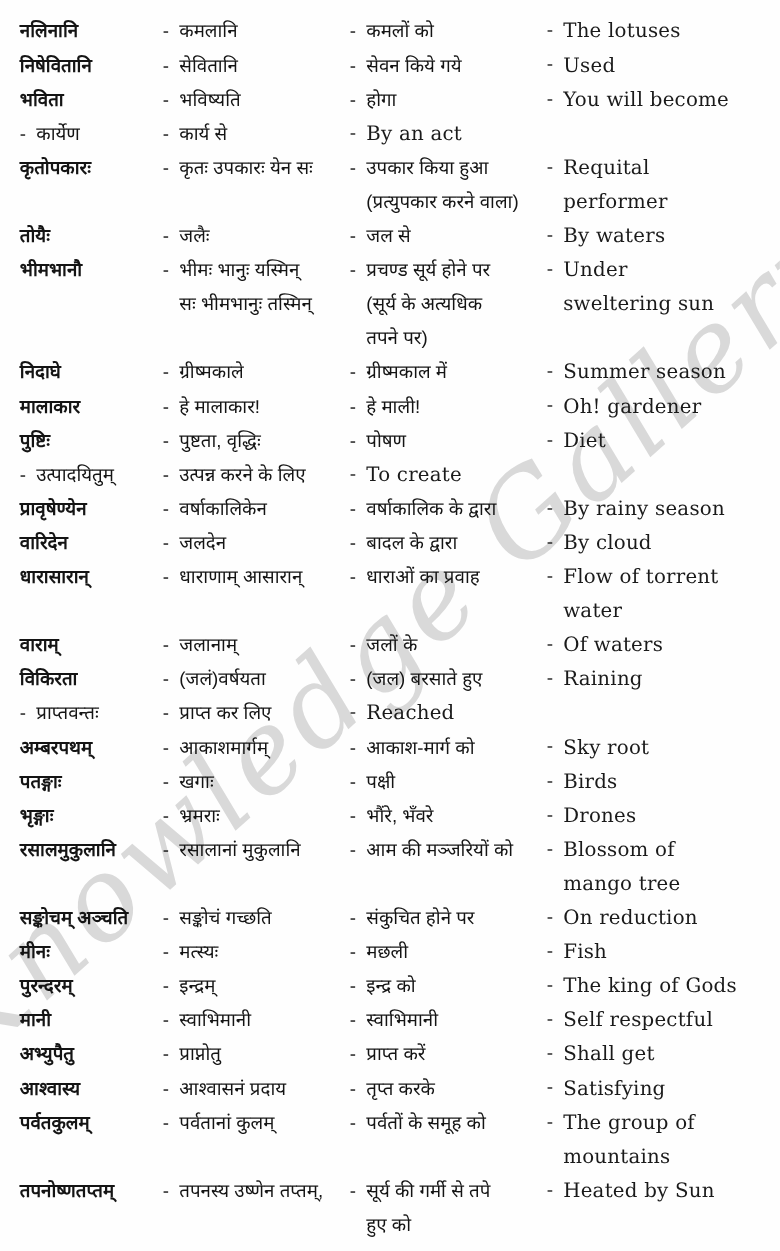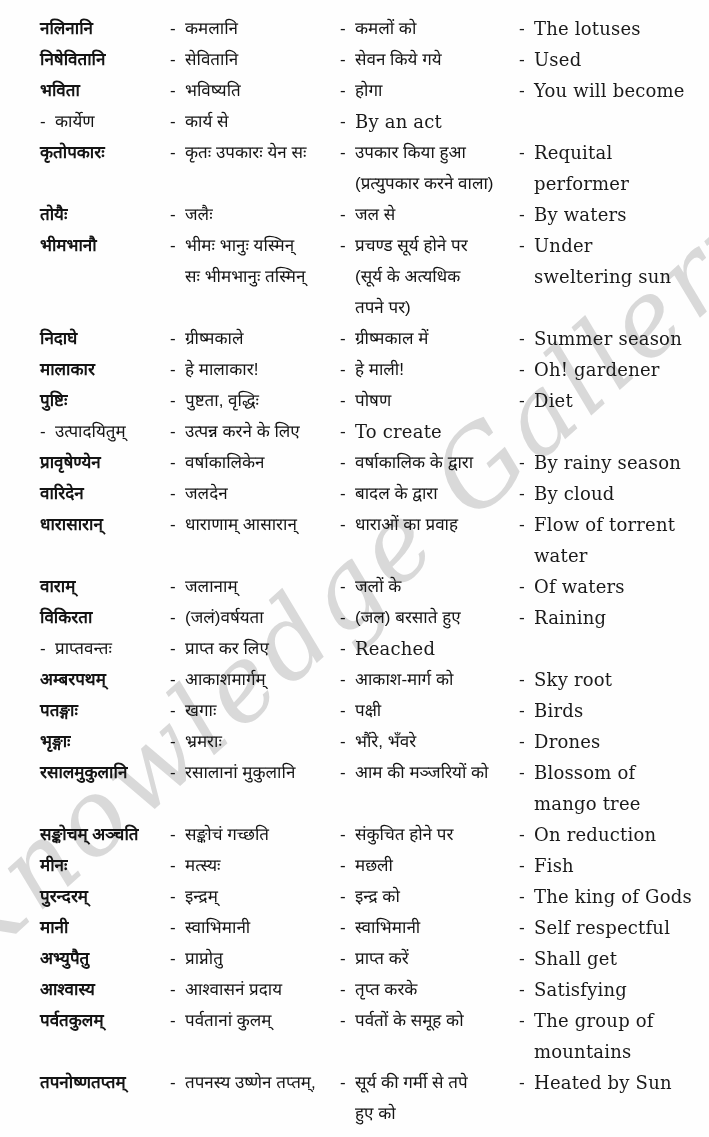--- a/index.html
+++ b/index.html
@@ -25,21 +25,20 @@
     letter-spacing: 5px;
     color: rgba(150, 150, 150, 0.35);
     white-space: nowrap;
     z-index: 0;
     user-select: none;
   }
   .glossary {
     position: relative;
     z-index: 1;
     padding: 13px 4px 0 18px;
-    margin-left: 22px;
   }
   .row {
     display: grid;
     grid-template-columns: 130px 170px 179px 1fr;
     align-items: start;
   }
   .cell {
     line-height: 31px;
     font-size: 17px;
     color: #141414;

